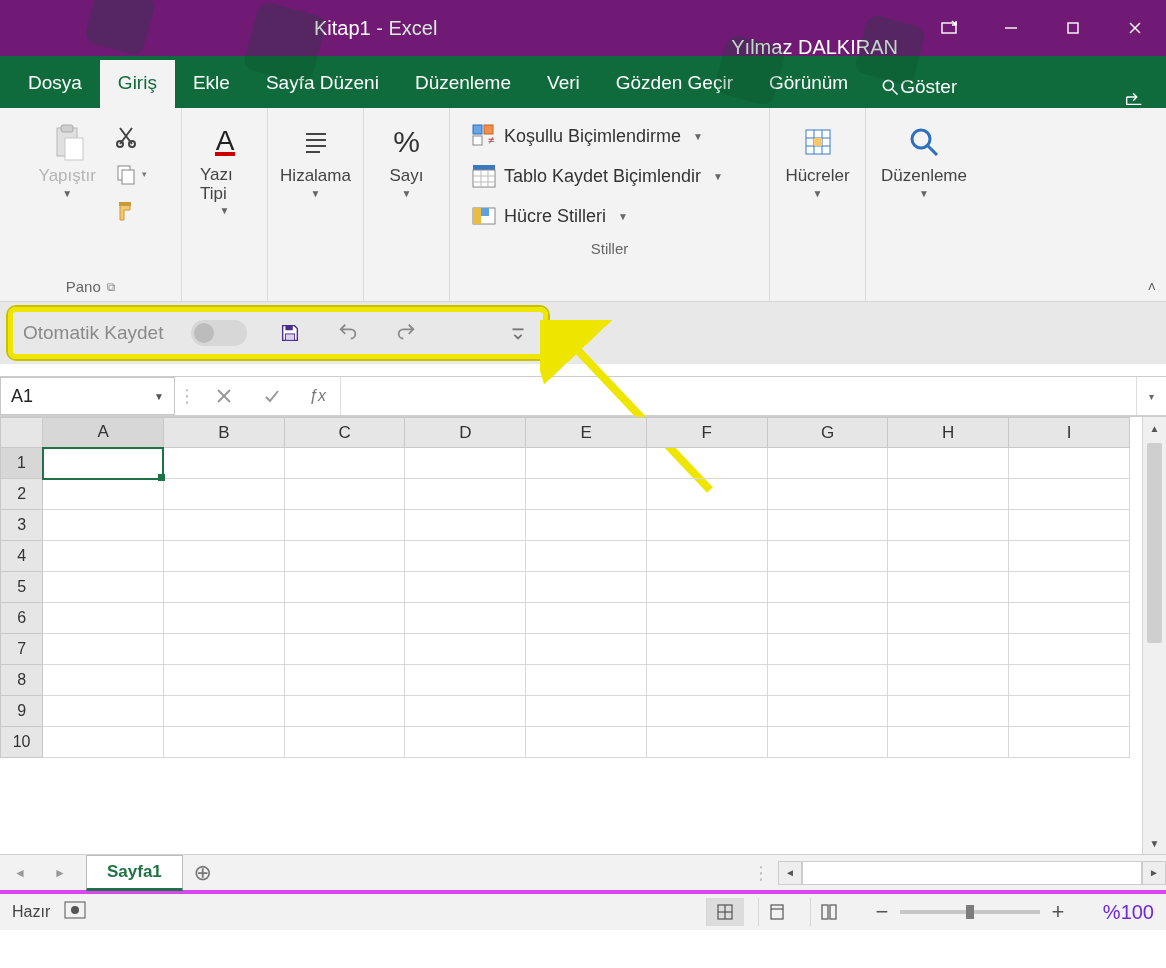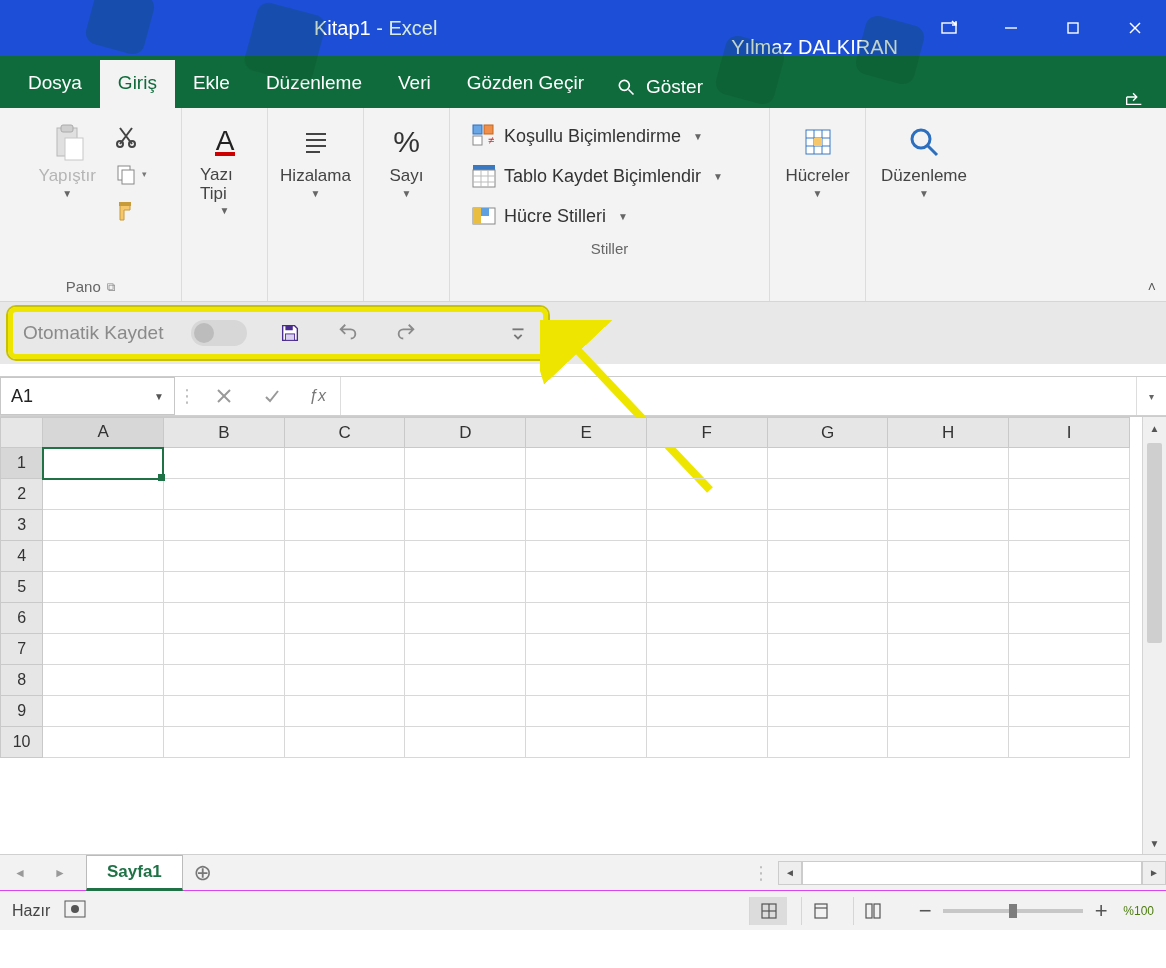--- a/index.html
+++ b/index.html
@@ -1,33 +1,33 @@
 <!DOCTYPE html>
 <html><head>
 <meta charset="utf-8">
 <style>
   * { margin: 0; padding: 0; box-sizing: border-box; font-family: "Segoe UI", Arial, sans-serif; }
   body { width: 1166px; height: 968px; background: #fff; overflow: hidden; position: relative; }
 
   
-  .titlebar { height: 56px; background: #1d4ed8; display: flex; align-items: center; color: #fff; position: relative; }
+  .titlebar { height: 56px; background: #701a75; display: flex; align-items: center; color: #fff; position: relative; }
   .titlebar .splotches { position:absolute; inset:0; pointer-events:none; opacity:.25;}
   .splotch { position:absolute; width:60px; height:60px; background:#0a4d2a; border-radius:12px; transform:rotate(15deg);}
   .titlebar .doc { flex:1; text-align:center; font-size:20px; white-space:nowrap;}
   .titlebar .doc .b { color:#d8ead8; }
   .titlebar .user { font-size:20px; padding:0 20px;margin-top:39px;}
   .titlebar .winbtn { width:62px; height:56px; display:flex; align-items:center; justify-content:center; color:#fff;}
   .winicon { width:16px; height:16px; stroke:#fff; stroke-width:1.4; fill:none; }
 
   
   .tabsrow { height: 52px; background:#0f6b3b; display:flex; align-items:flex-end; color:#fff; padding:0 10px 0 10px;}
   .tabsrow .tab { padding:12px 18px 14px; font-size:19px; color:#fff; cursor:pointer; white-space:nowrap;}
   .tabsrow .tab.active { background:#f3f3f3; color:#0f6b3b; font-weight:400;}
   .tabsrow .spacer { flex:1;}
-  .tabsrow .search { display:flex; align-items:center; gap:10px; padding:10px 14px; font-size:19px; color:#fff; cursor:pointer;}
+  .tabsrow .search { display:flex; align-items:center; padding:10px 14px; font-size:19px; color:#fff; cursor:pointer;}
   .tabsrow .search svg{width:20px;height:20px;stroke:#fff;fill:none;stroke-width:2;}
   .tabsrow .share { width:44px; display:flex; align-items:center; justify-content:center;}
   .tabsrow .share svg{width:22px;height:22px;stroke:#fff;fill:none;stroke-width:1.5;}
 
   
   .ribbon { height:194px; background:#f3f3f3; border-bottom:1px solid #d6d6d6; display:flex; position:relative;}
   .group { border-right:1px solid #dcdcdc; display:flex; flex-direction:column; align-items:center; padding:8px 10px 0; position:relative; height:100%;}
   .group .body{flex:1; display:flex; align-items:flex-start; gap:6px;}
   .group .label { font-size:15px; color:#666; padding:4px 0 6px; display:flex; align-items:center; gap:6px;}
   .group .label .dlg{font-size:12px;color:#888;}
@@ -89,32 +89,32 @@
   .sheetbar .nav{width:40px;text-align:center;color:#999;font-size:12px;}
   .sheetbar .stab{background:#fff;border:1px solid #bbb;border-bottom:3px solid #1f7246;padding:6px 20px;font-size:17px;color:#1f7246;font-weight:600;margin-left:6px;}
   .sheetbar .add{width:40px;text-align:center;color:#777;font-size:22px;}
   .sheetbar .spacer2{flex:1;}
   .sheetbar .grip2{color:#bbb;font-size:18px;padding:0 8px;}
   .sheetbar .hs{display:flex;align-items:center;gap:0;}
   .sheetbar .hs .ar{width:24px;height:24px;border:1px solid #ccc;background:#eee;display:flex;align-items:center;justify-content:center;font-size:10px;color:#555;}
   .sheetbar .hs .track{width:340px;height:24px;border:1px solid #ccc;background:#fff;}
 
   
-  .status{height:40px;background:#f2f2f2;border-top:1px solid #d946ef;display:flex;align-items:center;padding:0 12px;gap:14px;}
+  .status{height:40px;background:#f2f2f2;border-top:4px solid #d946ef;display:flex;align-items:center;padding:0 12px;gap:14px;}
   .status .stx{font-size:16px;color:#444;}
   .status .macro svg{width:22px;height:18px;}
   .status .sp{flex:1;}
   .viewbtn{width:38px;height:28px;display:flex;align-items:center;justify-content:center;border-left:1px solid #d6d6d6;}
   .viewbtn.active{background:#dcdcdc;}
   .viewbtn svg{width:18px;height:18px;stroke:#555;fill:none;stroke-width:1.2;}
   .zoom{display:flex;align-items:center;gap:8px;margin-left:10px;}
   .zoom .zbtn{width:20px;text-align:center;font-size:22px;color:#555;cursor:pointer;}
   .zoom .ztrack{width:140px;height:4px;background:#c7c7c7;position:relative;}
   .zoom .ztrack .zthumb{position:absolute;left:66px;top:-5px;width:8px;height:14px;background:#7d7d7d;}
-  .zoom .zval{font-size:12px;color:#4d7c0f;margin-left:4px;}
+  .zoom .zval{font-size:20px;color:#6d28d9;margin-left:27px;}
 </style>
 </head>
 <body>
 
 <div class="titlebar">
   <div class="splotches">
     <div class="splotch" style="left:90px;top:-10px;"></div>
     <div class="splotch" style="left:250px;top:8px;width:70px;height:70px;"></div>
     <div class="splotch" style="left:720px;top:40px;"></div>
     <div class="splotch" style="left:860px;top:20px;"></div>
@@ -145,23 +145,25 @@
         <line x1="3" y1="3" x2="13" y2="13"></line>
         <line x1="13" y1="3" x2="3" y2="13"></line>
       </svg>
     </div>
 </div>
 
 <div class="tabsrow">
   <div class="tab">Dosya</div>
   <div class="tab active">Giriş</div>
   <div class="tab">Ekle</div>
+  <div class="tab">Sayfa Düzeni</div>
   <div class="tab">Düzenleme</div>
   <div class="tab">Veri</div>
   <div class="tab">Gözden Geçir</div>
+  <div class="tab">Görünüm</div>
   <div class="search">
     <svg viewBox="0 0 24 24">
         <circle cx="10" cy="10" r="6"></circle>
         <line x1="15" y1="15" x2="21" y2="21"></line>
       </svg>
     <span>Göster</span>
   </div>
   <div class="spacer"></div>
   <div class="share">
     <svg viewBox="0 0 24 24">

